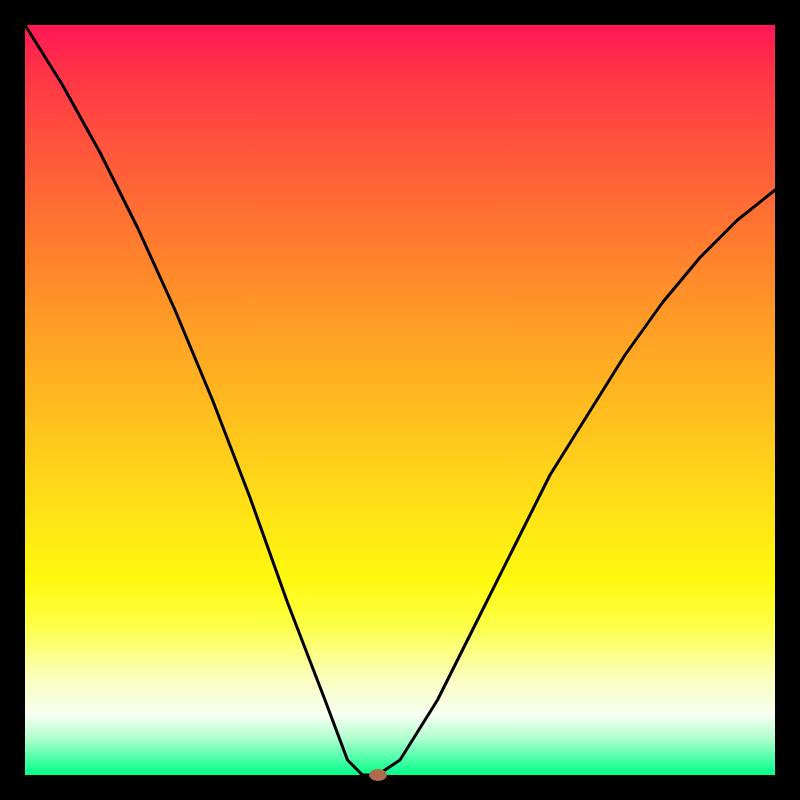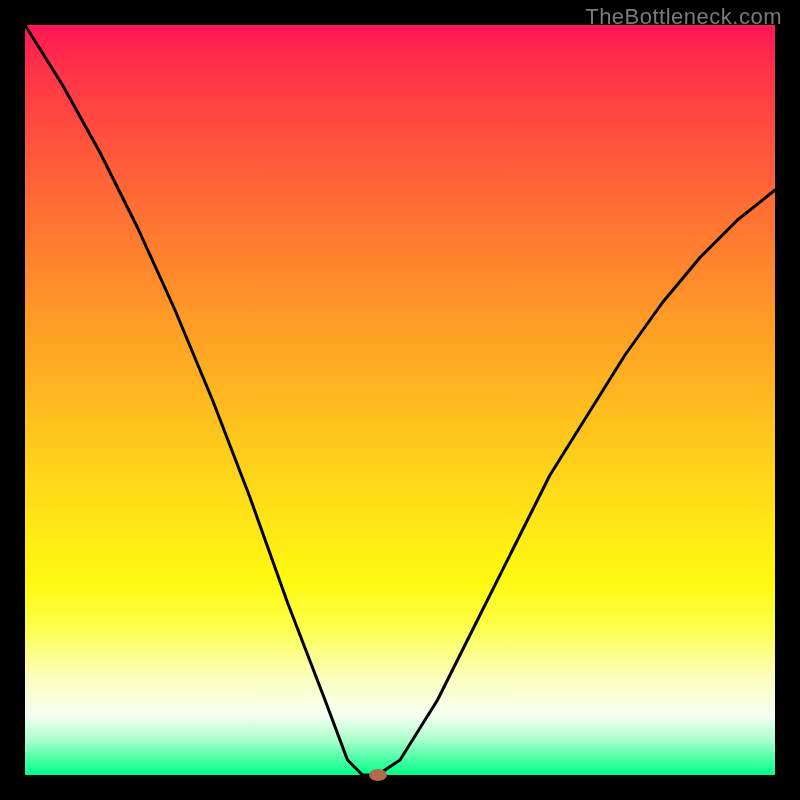--- a/index.html
+++ b/index.html
@@ -65,21 +65,20 @@
     background: #b06a4d;
     transform: translate(-50%, -50%);
     z-index: 3;
   }
 </style>
 </head>
 <body>
 
 <div class="frame">
 
-  <div class="attribution">TheBottleneck.com</div>
 
   <div class="plotbox">
 
     <svg class="curve" viewBox="0 0 750 750" preserveAspectRatio="none">
       <path id="curve-path" fill="none" stroke="#000000" stroke-width="3" stroke-linecap="round" stroke-linejoin="round" d="M0.0 0.0 L37.5 60.0 L75.0 127.5 L112.5 202.5 L150.0 285.0 L187.5 375.0 L225.0 472.5 L262.5 577.5 L300.0 675.0 L322.5 735.0 L337.5 750.0 L352.5 750.0 L375.0 735.0 L412.5 675.0 L450.0 600.0 L487.5 525.0 L525.0 450.0 L562.5 390.0 L600.0 330.0 L637.5 277.5 L675.0 232.5 L712.5 195.0 L750.0 165.0"></path>
     </svg>
 
     <div class="marker" id="marker" background="#b06a4d" style="left: 352.5px; top: 750px;"></div>
 
   </div>

